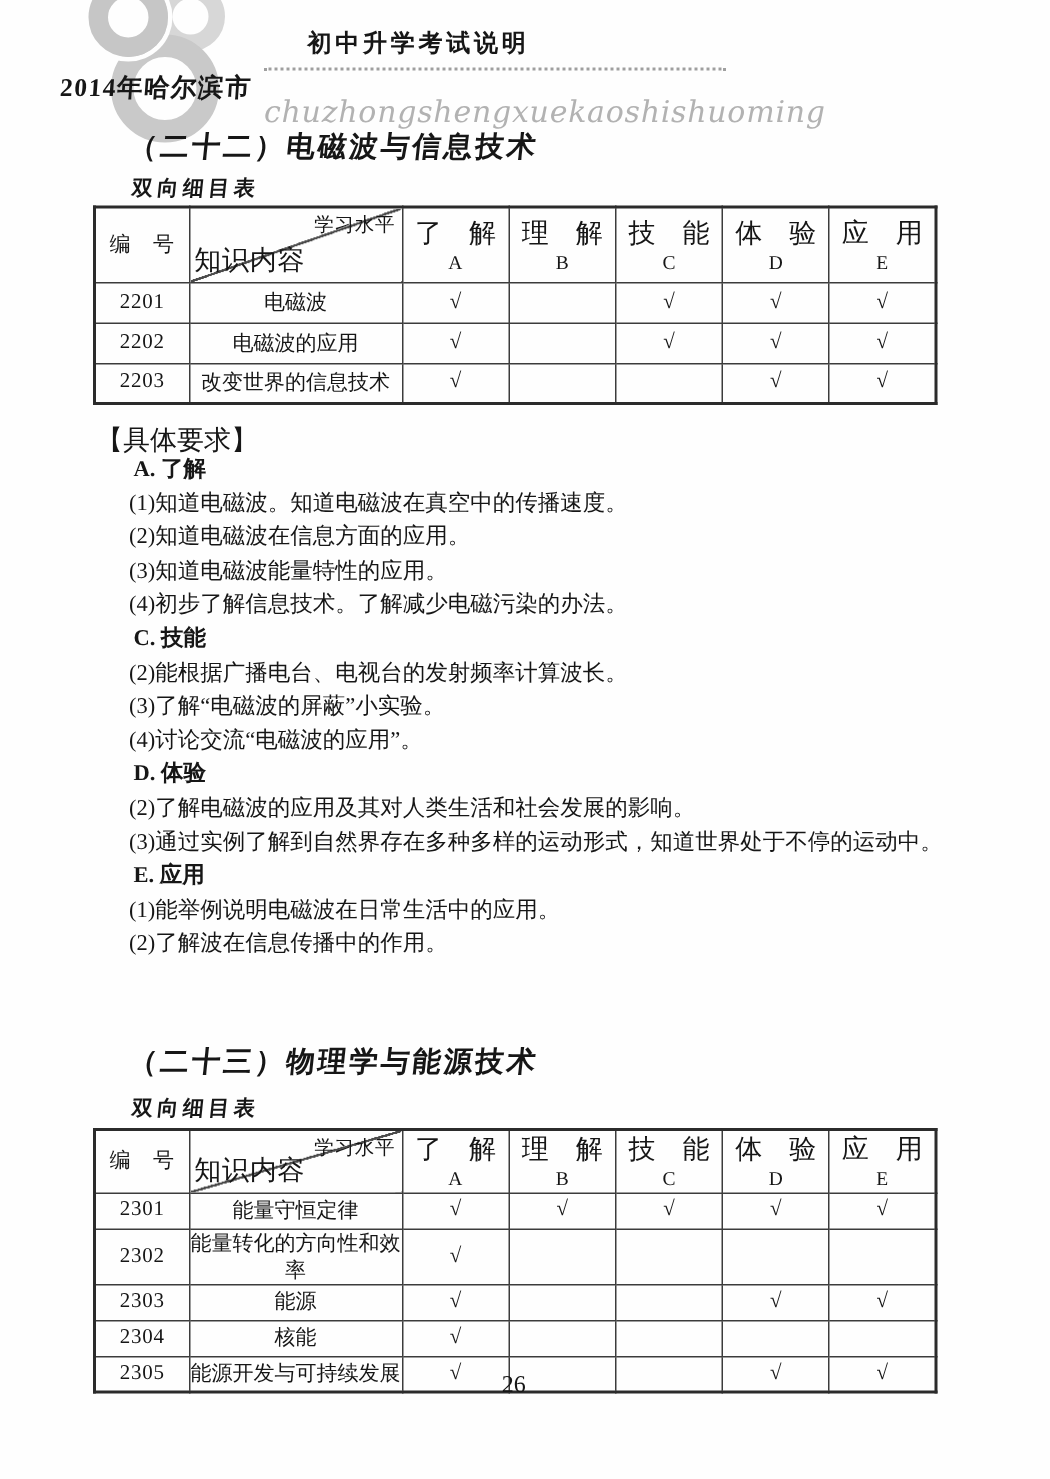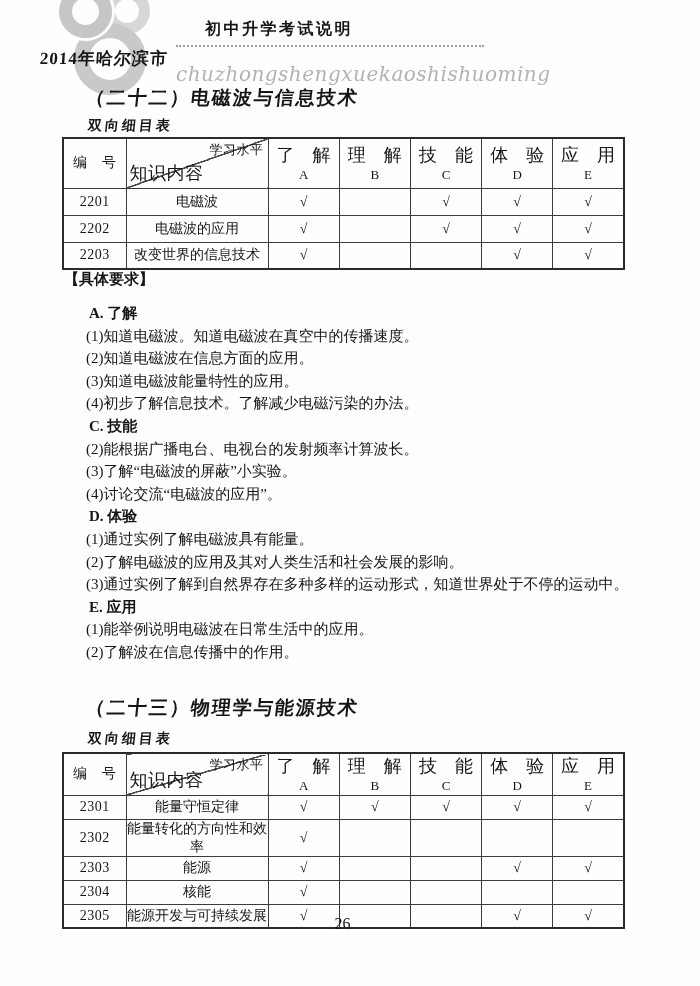--- a/index.html
+++ b/index.html
@@ -46,21 +46,21 @@
         transparent calc(50% - 0.8px), #4a4a4a calc(50% - 0.8px),
         #4a4a4a calc(50% + 0.8px), transparent calc(50% + 0.8px));margin-top:32px;}
   .diag-top{position:absolute;top:2px;right:4px;font-size:13px;letter-spacing:0.5px;}
   .diag-bottom{position:absolute;bottom:3px;left:3px;font-size:18px;letter-spacing:0.5px;text-align:right;}
   .level-name{font-size:18px;line-height:1.35;}
   .level-code{font-size:13px;line-height:1.25;font-family:"Liberation Serif",serif;}
   .id-cell{font-size:14.5px;letter-spacing:0.5px;}
   .content-cell{font-size:14px;}
   .check-cell{font-size:15px;}
   
-  .req-title{position:absolute;left:64px;top:270px;font-size:15px;font-weight:bold;}
+  .req-title{position:absolute;left:64px;top:281px;font-size:18px;font-weight:normal;}
   .req-list{position:absolute;left:86px;top:302px;width:575px;}
   .req-line{height:22.6px;line-height:22.6px;font-size:15px;white-space:nowrap;}
   .req-level{font-weight:bold;padding-left:3px;}
   
   .page-number{position:absolute;left:62px;top:915px;width:561px;
            text-align:center;font-size:16px;font-family:Liberation Serif, serif;}
 </style>
 </head>
 <body>
 
@@ -155,21 +155,20 @@
       <div class="req-line req-level">A. 了解</div>
       <div class="req-line req-item">(1)知道电磁波。知道电磁波在真空中的传播速度。</div>
       <div class="req-line req-item">(2)知道电磁波在信息方面的应用。</div>
       <div class="req-line req-item">(3)知道电磁波能量特性的应用。</div>
       <div class="req-line req-item">(4)初步了解信息技术。了解减少电磁污染的办法。</div>
       <div class="req-line req-level">C. 技能</div>
       <div class="req-line req-item">(2)能根据广播电台、电视台的发射频率计算波长。</div>
       <div class="req-line req-item">(3)了解“电磁波的屏蔽”小实验。</div>
       <div class="req-line req-item">(4)讨论交流“电磁波的应用”。</div>
       <div class="req-line req-level">D. 体验</div>
-      <div class="req-line req-item">(1)通过实例了解电磁波具有能量。</div>
       <div class="req-line req-item">(2)了解电磁波的应用及其对人类生活和社会发展的影响。</div>
       <div class="req-line req-item">(3)通过实例了解到自然界存在多种多样的运动形式，知道世界处于不停的运动中。</div>
       <div class="req-line req-level">E. 应用</div>
       <div class="req-line req-item">(1)能举例说明电磁波在日常生活中的应用。</div>
       <div class="req-line req-item">(2)了解波在信息传播中的作用。</div>
     </div>
 
   <div class="sec-title sec23-title">（二十三）物理学与能源技术</div>
   <div class="tbl-label tbl-label-2">双向细目表</div>
 

